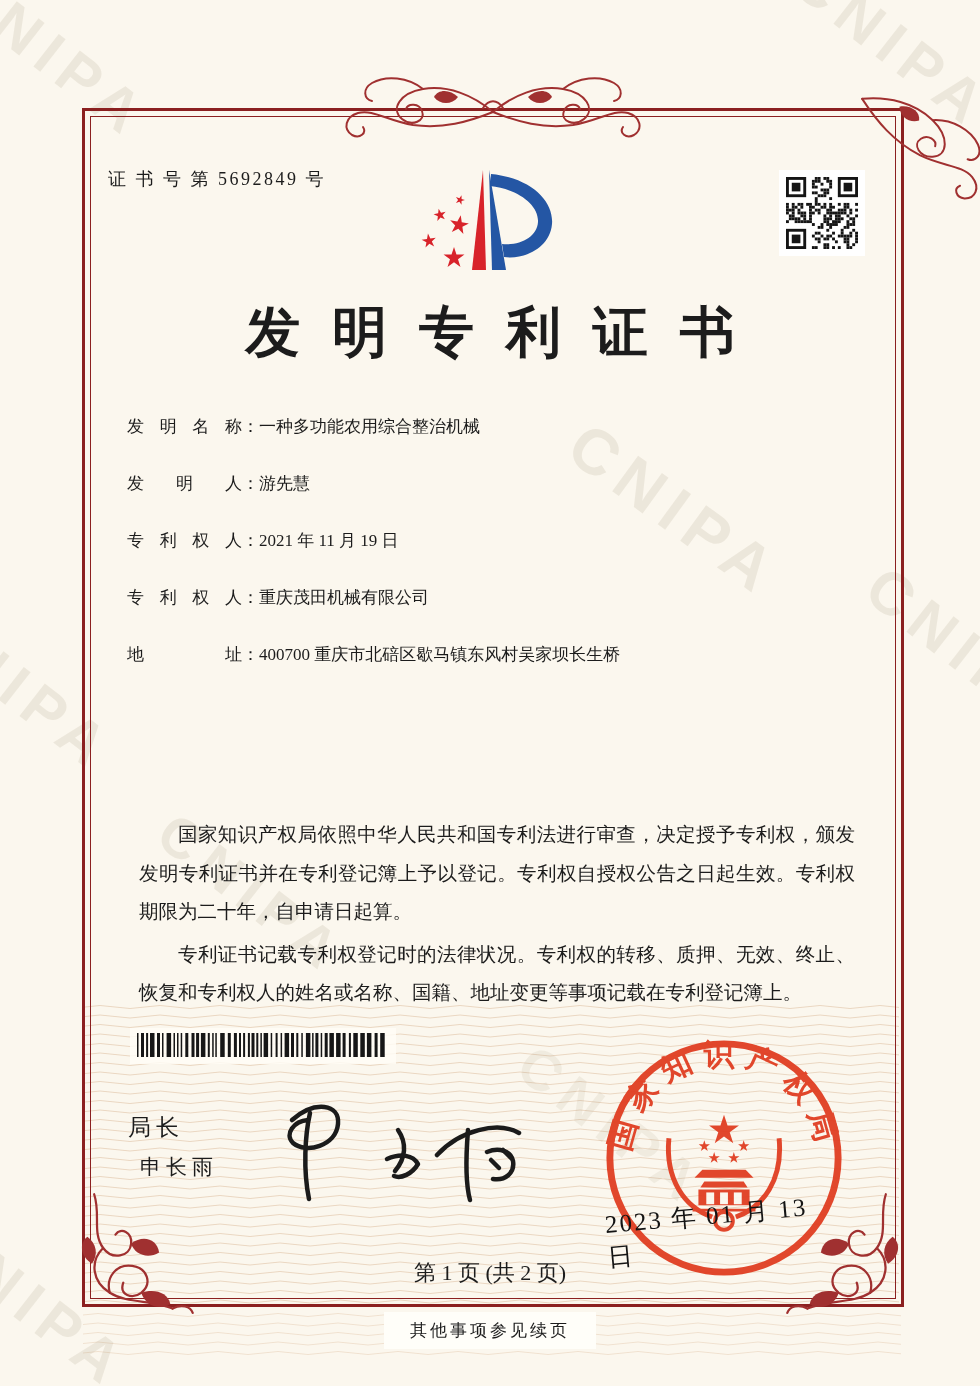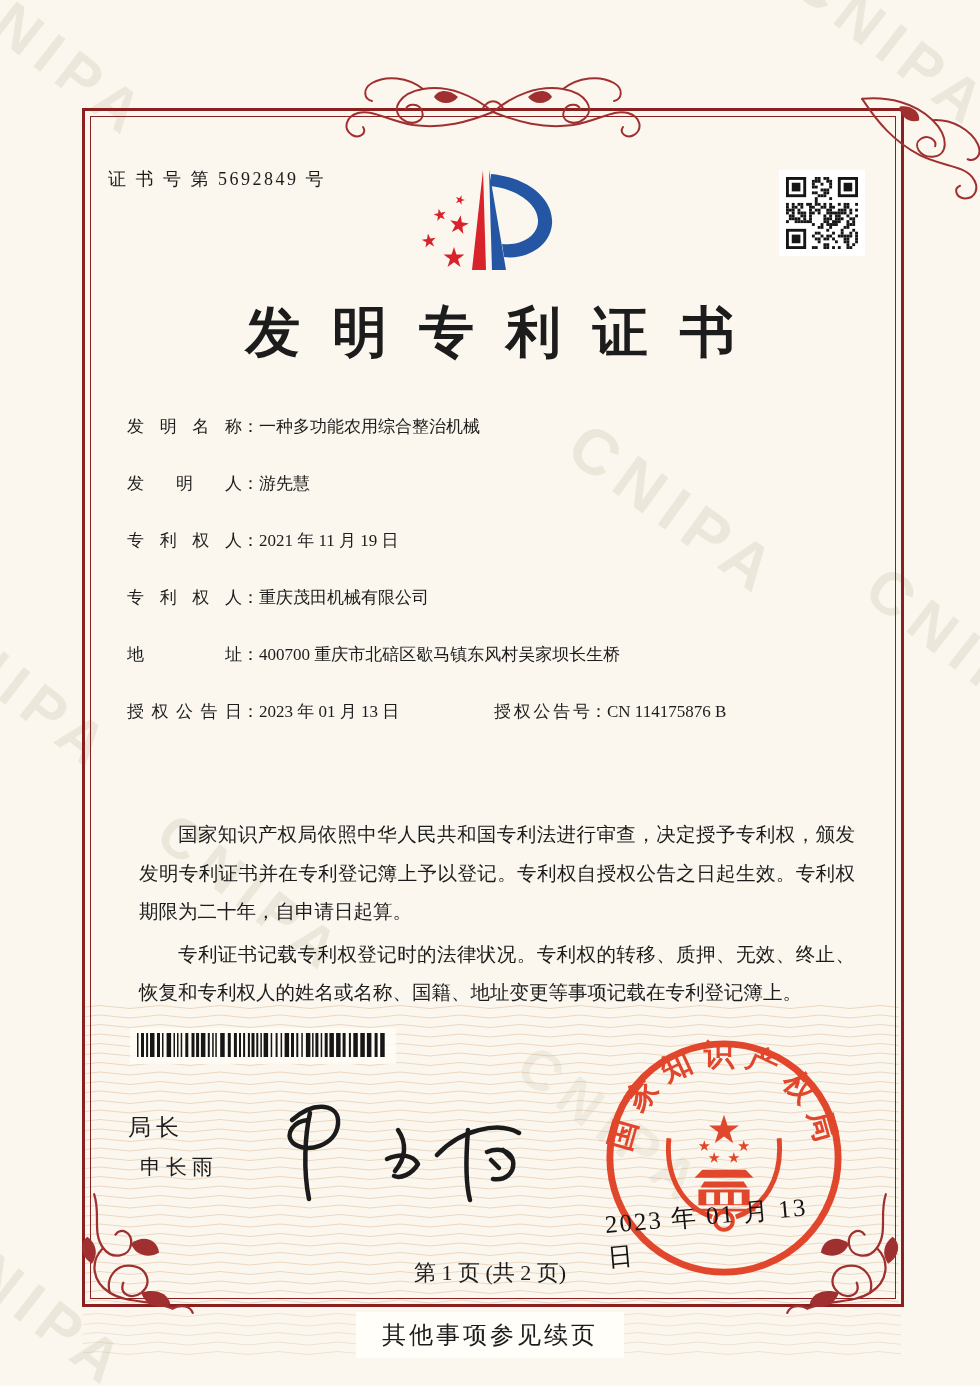--- a/index.html
+++ b/index.html
@@ -53,21 +53,21 @@
   #signature{left:0; top:0; z-index:3; pointer-events:none;}
   #signature path{stroke:#1b1b1b; stroke-width:4.5; fill:none; stroke-linecap:round; stroke-linejoin:round;}
   #seal{left:596px; top:1036px; z-index:4; opacity:.93;}
   #seal .s{fill:none; stroke:#e03a1e;}
   #seal .f{fill:#e03a1e; stroke:none;}
   #seal text{fill:#e03a1e; font-weight:700; font-size:31px; letter-spacing:10px;}
   #seal-date{left:606px; top:1198px; width:230px; font-size:25px; letter-spacing:2px;
              color:#141414; transform:rotate(-5deg); z-index:5;}
   #page-info{left:0; top:1258px; width:980px; text-align:center; font-size:22px; z-index:3;}
   #continuation{left:50%; top:1312px; transform:translateX(-50%); background:#fffef9;
-                padding:7px 26px; font-size:24px; letter-spacing:3px; z-index:3; white-space:nowrap;}
+                padding:7px 26px; font-size:17px; letter-spacing:3px; z-index:3; white-space:nowrap;}
 </style>
 </head>
 <body>
 
 <div id="page">
 
   <span class="wm" style="left:-20px;top:-45px;transform:rotate(38deg);">CNIPA</span>
   <span class="wm" style="left:822px;top:-55px;transform:rotate(38deg);">CNIPA</span>
   <span class="wm" style="left:598px;top:408px;font-size:64px;transform:rotate(36deg);">CNIPA</span>
   <span class="wm" style="left:-55px;top:588px;transform:rotate(38deg);">CNIPA</span>
@@ -371,26 +371,20 @@
     </div>
     <div class="row">
       <span class="lbl">专利权人</span><span>：</span><span>2021 年 11 月 19 日</span>
     </div>
     <div class="row">
       <span class="lbl">专利权人</span><span>：</span><span>重庆茂田机械有限公司</span>
     </div>
     <div class="row">
       <span class="lbl">地址</span><span>：</span><span>400700 重庆市北碚区歇马镇东风村吴家坝长生桥</span>
     </div>
-    <div class="row">
-      <span class="lbl">授权公告日</span><span>：</span><span>2023 年 01 月 13 日</span>
-      <span class="grant-no">
-        <span class="lbl">授权公告号</span><span>：</span><span>CN 114175876 B</span>
-      </span>
-    </div>
   </div>
 
   <div id="body-text" class="abs">
     <p>国家知识产权局依照中华人民共和国专利法进行审查，决定授予专利权，颁发发明专利证书并在专利登记簿上予以登记。专利权自授权公告之日起生效。专利权期限为二十年，自申请日起算。</p>
     <p>专利证书记载专利权登记时的法律状况。专利权的转移、质押、无效、终止、恢复和专利权人的姓名或名称、国籍、地址变更等事项记载在专利登记簿上。</p>
   </div>
 
   <div id="barcode-back" class="abs"></div>
   <svg id="barcode" class="abs" width="256" height="24" viewBox="0 0 256 24">
       <rect x="2.0" y="0" width="1.5" height="24"></rect>

